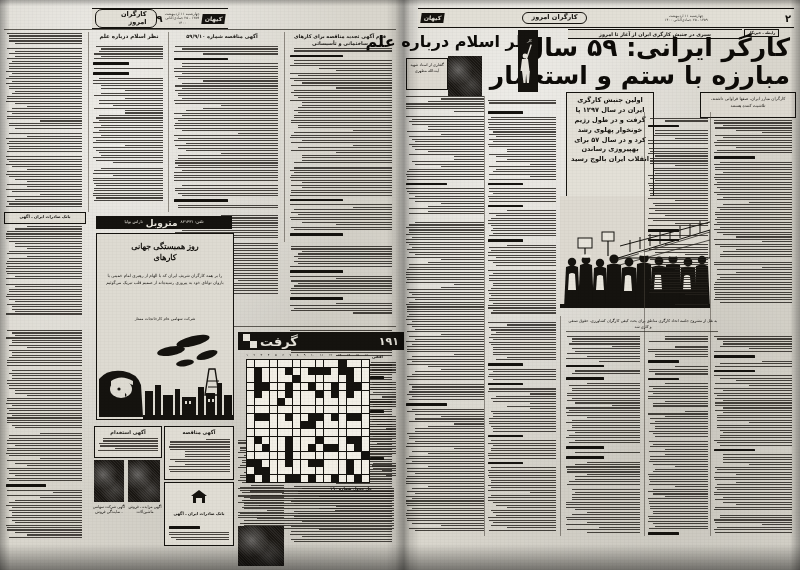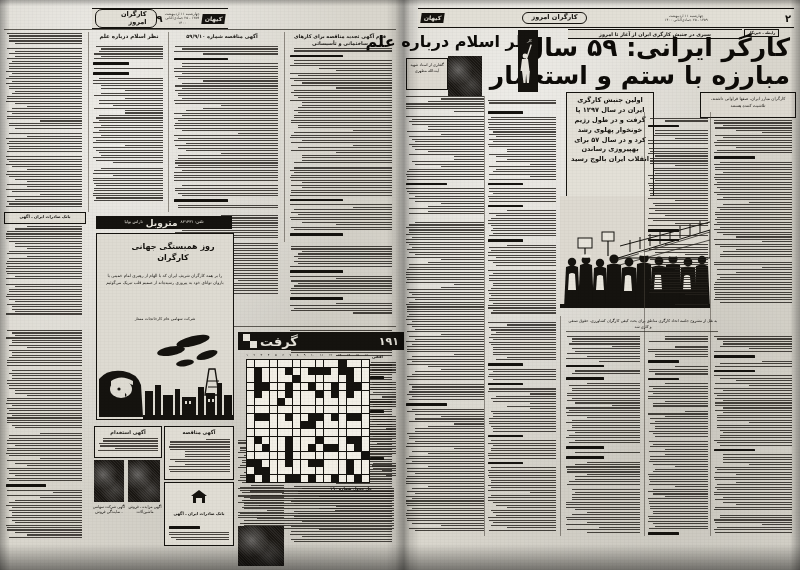--- a/index.html
+++ b/index.html
@@ -526,23 +526,23 @@
         <div class="ln s8"></div>
       </div>
 
     <div class="banner" style="left:96px;top:216px;width:136px;height:13px;">
       <div class="sm">تلفن: ۸۲۱۴۳۱</div>
       <div class="big">متروبل</div>
       <div class="sm">ناراس بولیا</div>
     </div>
 
     <div class="box" style="left:96px;top:233px;width:136px;height:185px;background:#dedbd2;">
-      <div class="ad-title" style="left:8px;top:8px;width:136px;font-size:8px;">
+      <div class="ad-title" style="left:0;top:8px;width:136px;font-size:8px;font-family:Liberation Serif, serif;">
         <div>روز همبستگی جهانی</div>
-        <div>کارگران</div>
+        <div>کارهای</div>
       </div>
       <div class="ad-body" style="left:8px;top:38px;width:120px;">را بر همه کارگران شریف ایران که با الهام از رهبری امام خمینی با بازوان توانای خود به پیروزی رسیده‌اند از صمیم قلب تبریک می‌گوئیم</div>
       <div class="ad-sign" style="left:8px;top:82px;width:120px;">شرکت سهامی عام کارخانجات ممتاز</div>
 
       <div class="illus" style="left:0;top:95px;width:136px;height:90px;">
         <svg viewBox="0 0 136 90" width="136" height="90" aria-hidden="true">
           <rect x="0" y="0" width="136" height="90" fill="#dedbd2"></rect>
 
           <g fill="#15130f">
             <ellipse cx="96" cy="12" rx="17" ry="5" transform="rotate(-14 96 12)"></ellipse>

